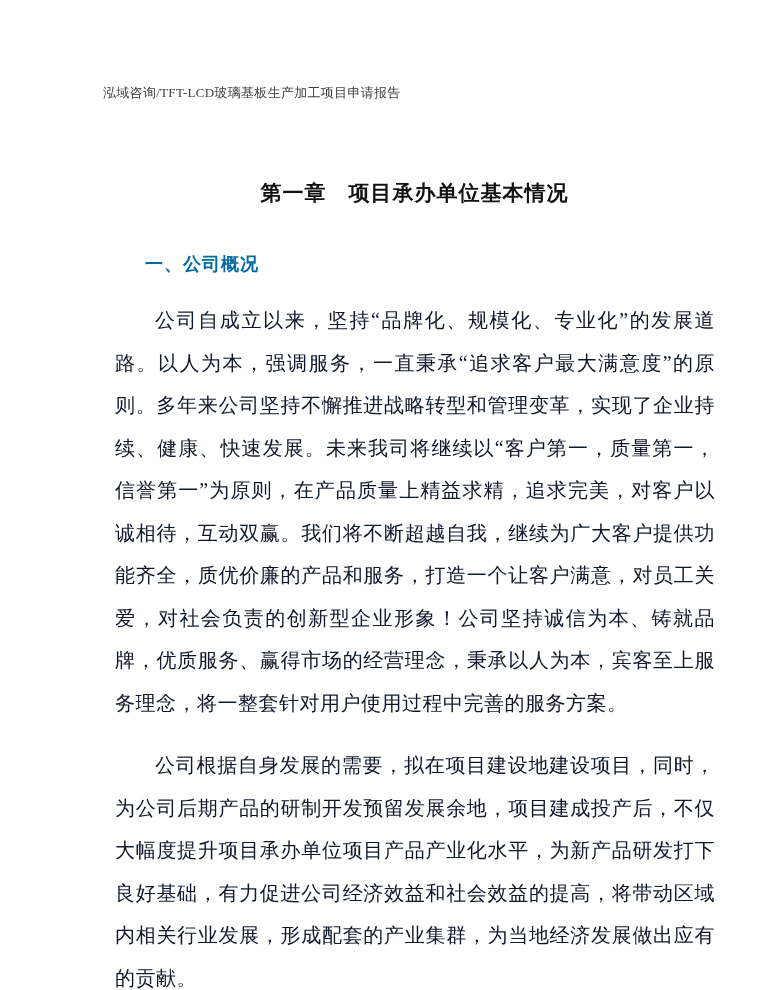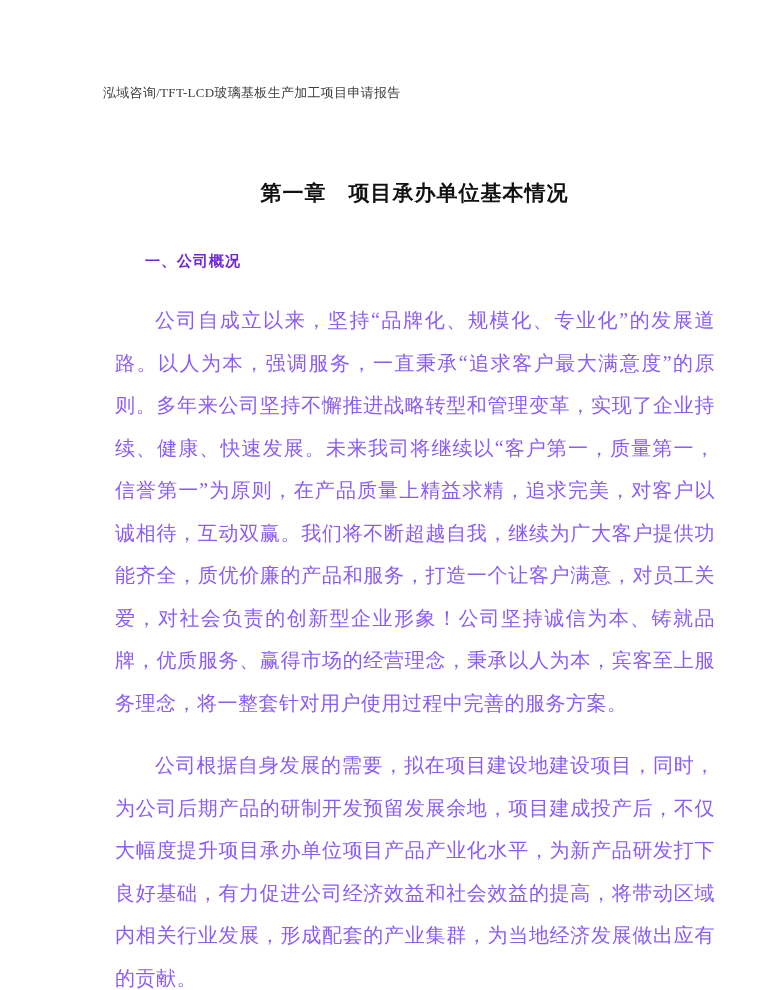--- a/index.html
+++ b/index.html
@@ -32,40 +32,40 @@
     font-size: 21px;
     font-weight: 700;
     color: #111111;
     font-family: Liberation Sans, sans-serif;
     letter-spacing: 1px;
   }
   .section-heading {
     position: absolute;
     top: 212px;
     left: 105px;
-    font-size: 15px;
+    font-size: 18px;
     font-weight: 700;
-    color: #6d28d9;
+    color: #0369a1;
     font-family: "Liberation Sans", "DejaVu Sans", sans-serif;
     letter-spacing: 1px;
   }
   .body-text {
     position: absolute;
     top: 247px;
     left: 63px;
     width: 640px;
   }
   .body-text p {
     font-size: 20px;
     line-height: 42.5px;
     text-align: justify;
     text-justify: inter-ideograph;
     text-indent: 2em;
     letter-spacing: 0.5px;
-    color: #8b5cf6;
+    color: #0f172a;
   }
 </style>
 </head>
 <body>
 
 <div class="page">
 
   <div class="doc-header">泓域咨询/TFT-LCD玻璃基板生产加工项目申请报告</div>
 
   <h1 class="chapter-title">第一章　项目承办单位基本情况</h1>

